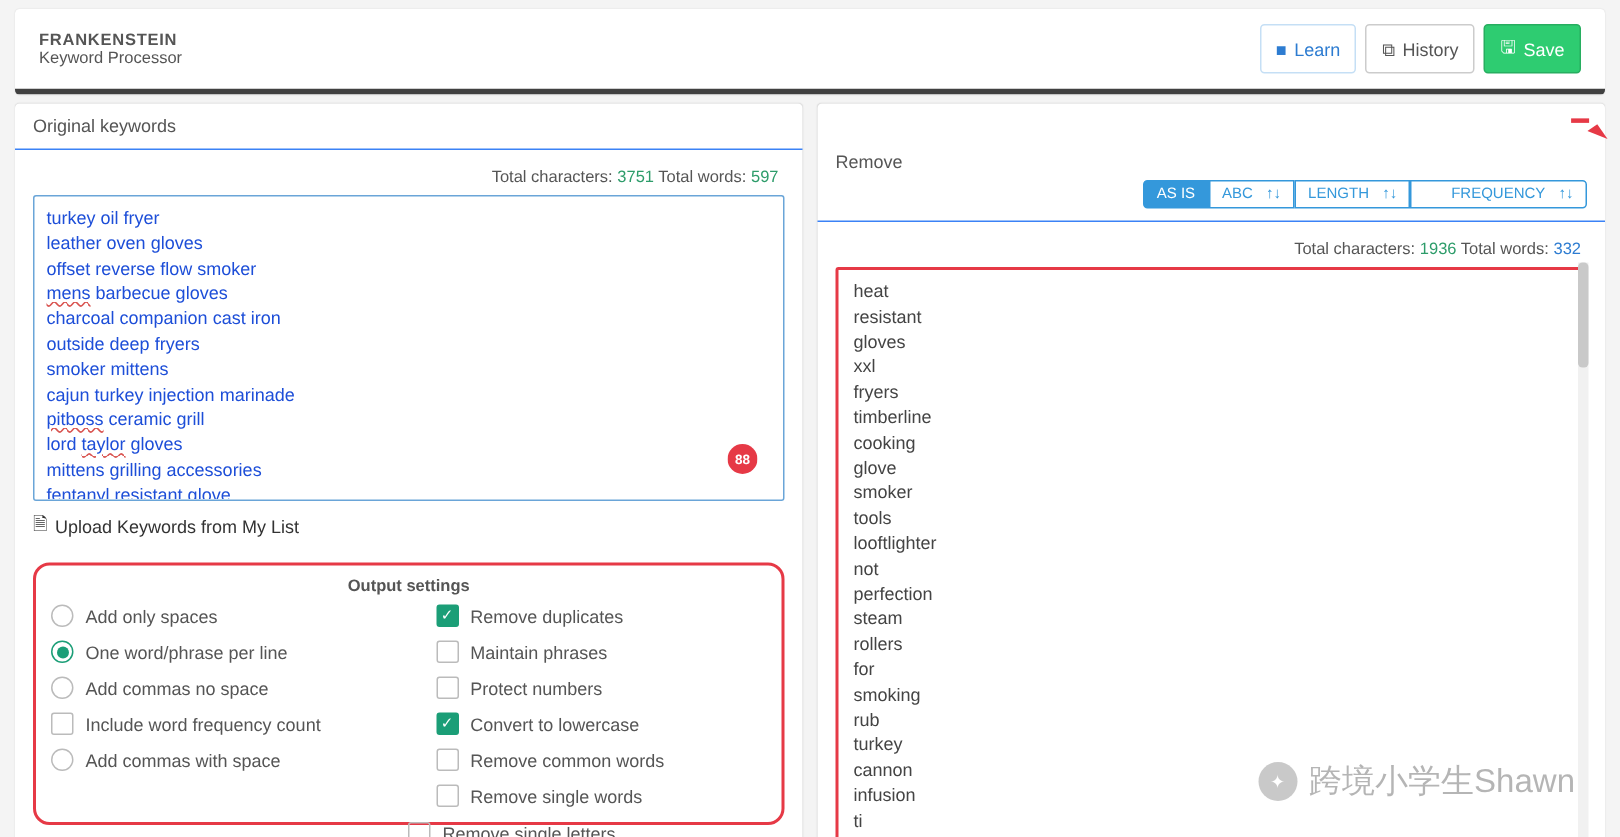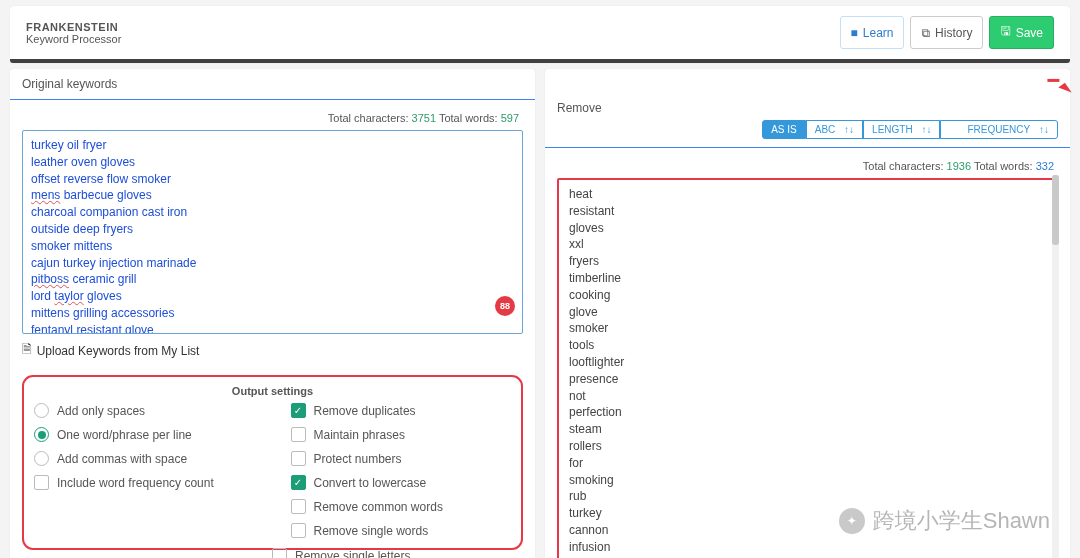--- a/index.html
+++ b/index.html
@@ -83,21 +83,21 @@
     color: #1d4ed8;
     line-height: 1.4;
     resize: none;
     overflow-y: auto;
     position: relative;
   }
   .kw-textarea .line { white-space: nowrap; }
   .squiggle { text-decoration: underline wavy #d9534f; text-decoration-thickness:1px;}
   .badge88 {
     position: absolute;
-    right: 8px; bottom: 18px;
+    right: 18px; bottom: 18px;
     width: 20px; height: 20px;
     background: #e63946;
     color:#fff;
     border-radius:50%;
     font-size:9px;
     display:flex;align-items:center;justify-content:center;
     font-weight:700;
   }
   .upload-link {
     display: inline-flex; align-items:center; gap:5px;
@@ -228,25 +228,29 @@
             <label class="opt">
                 <span class="radio"></span>
                 <span>Add only spaces</span>
               </label>
             <label class="opt">
                 <span class="radio on"></span>
                 <span>One word/phrase per line</span>
               </label>
             <label class="opt">
                 <span class="radio"></span>
+                <span>Add commas no space</span>
+              </label>
+            <label class="opt">
+                <span class="chk"></span>
+                <span>Include word frequency count</span>
+              </label>
+            <label class="opt">
+                <span class="radio"></span>
                 <span>Add commas with space</span>
-              </label>
-            <label class="opt">
-                <span class="chk"></span>
-                <span>Include word frequency count</span>
               </label>
           </div>
           <div class="settings-colm">
             <label class="opt">
                 <span class="chk on"></span>
                 <span>Remove duplicates</span>
               </label>
             <label class="opt">
                 <span class="chk"></span>
                 <span>Maintain phrases</span>
@@ -303,21 +307,20 @@
           <div class="result-line">resistant</div>
           <div class="result-line">gloves</div>
           <div class="result-line">xxl</div>
           <div class="result-line">fryers</div>
           <div class="result-line">timberline</div>
           <div class="result-line">cooking</div>
           <div class="result-line">glove</div>
           <div class="result-line">smoker</div>
           <div class="result-line">tools</div>
           <div class="result-line">looftlighter</div>
-          <div class="result-line">presence</div>
           <div class="result-line">not</div>
           <div class="result-line">perfection</div>
           <div class="result-line">steam</div>
           <div class="result-line">rollers</div>
           <div class="result-line">for</div>
           <div class="result-line">smoking</div>
           <div class="result-line">rub</div>
           <div class="result-line">turkey</div>
           <div class="result-line">cannon</div>
           <div class="result-line">infusion</div>

